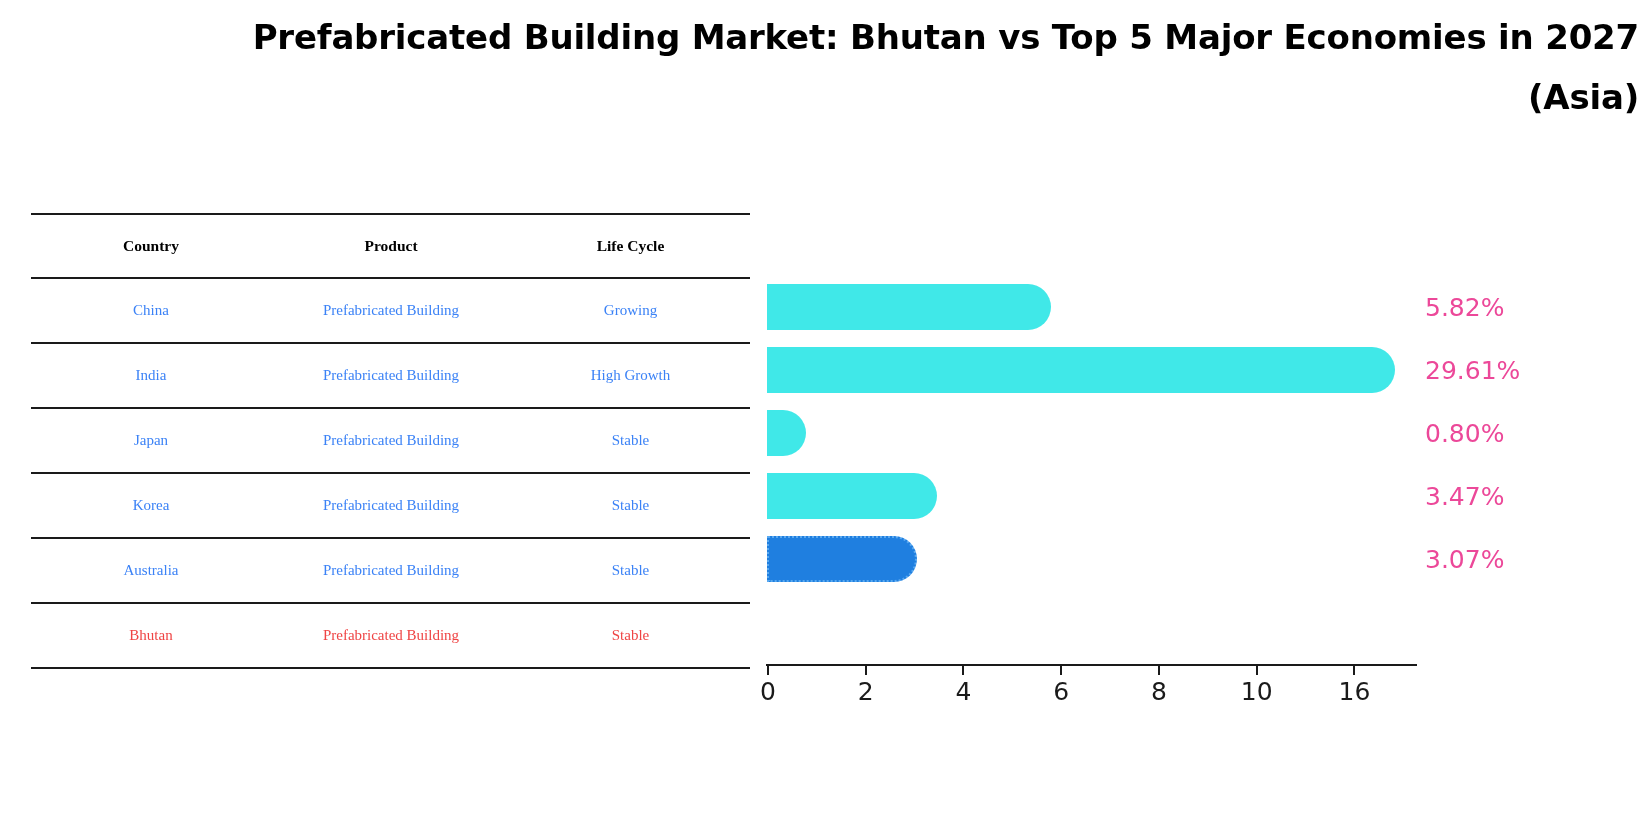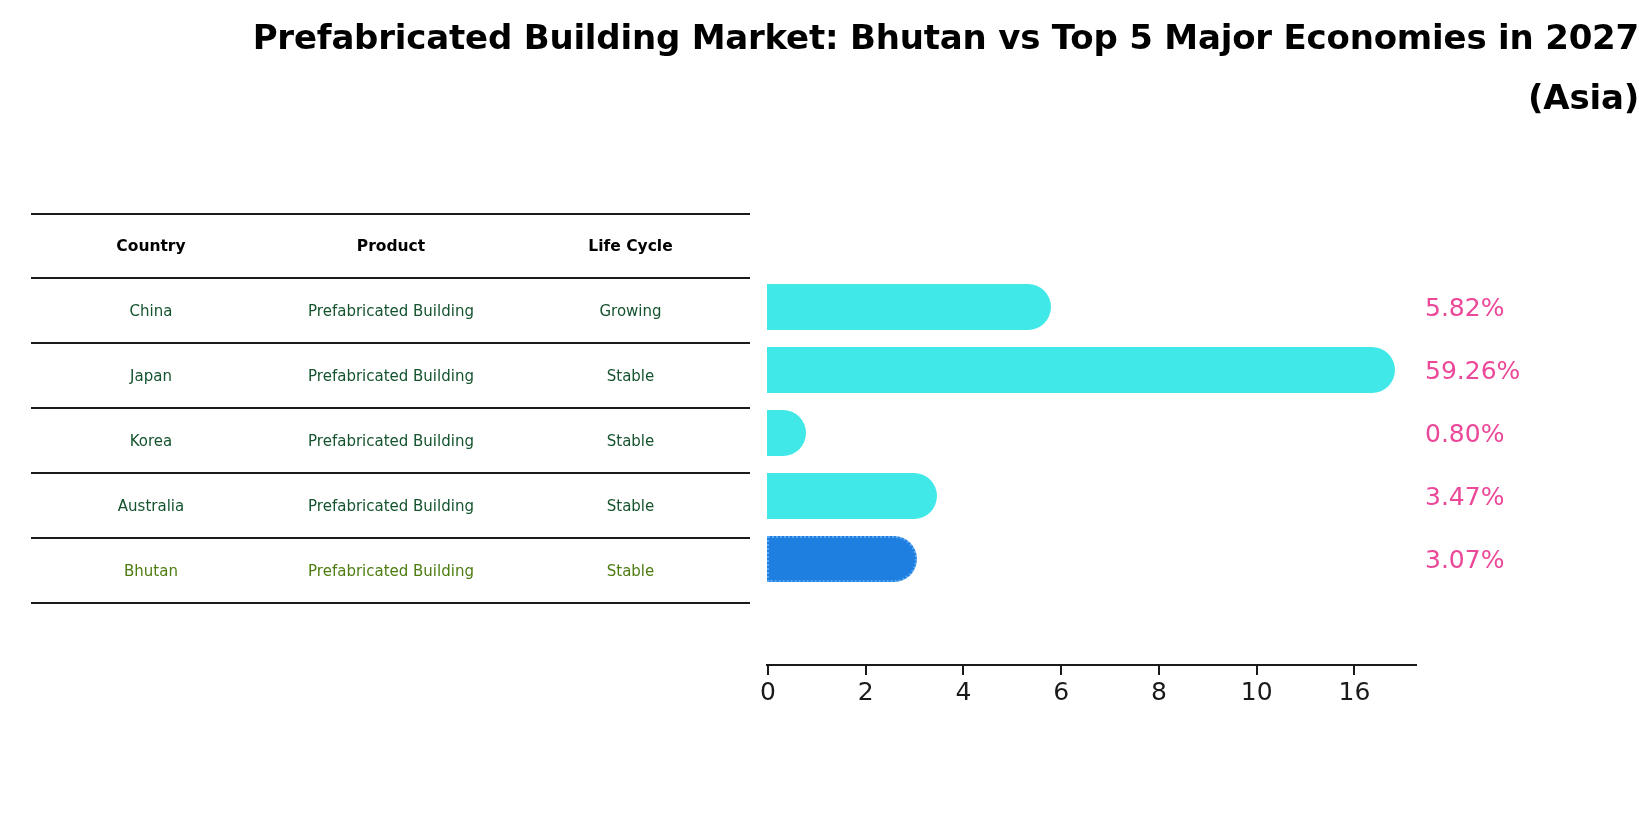--- a/index.html
+++ b/index.html
@@ -36,20 +36,21 @@
   #table-panel {
     position: absolute;
     left: 31px;
     top: 213px;
     width: 719px;
   }
   .tbl {
     border-collapse: collapse;
     width: 719px;
     table-layout: fixed;
+    font-family: Liberation Serif, serif;
   }
   .tbl col.c-country  { width: 240px; }
   .tbl col.c-product  { width: 240px; }
   .tbl col.c-lifecyc  { width: 239px; }
 
   .tbl th, .tbl td {
     text-align: center;
     padding: 0;
     height: 63px;
     vertical-align: middle;
@@ -58,25 +59,25 @@
   }
   .tbl thead th {
     font-weight: bold;
     color: #000000;
     font-size: 15.5px;
     height: 62px;
     border-top: 2px solid #1a1a1a;
     border-bottom: 2px solid #1a1a1a;
   }
   .tbl tbody td {
-    color: #14532d;
+    color: #3b82f6;
     border-bottom: 2px solid #1a1a1a;
   }
   .tbl tbody tr.row-highlight td {
-    color: #4d7c0f;
+    color: #ef4444;
   }
 
   
   #bar-panel {
     position: absolute;
     left: 767px;
     top: 275px;
     width: 650px;
     height: 389px;
   }
@@ -170,20 +171,25 @@
         <th>Life Cycle</th>
       </tr>
     </thead>
     <tbody id="table-body">
         <tr>
           <td>China</td>
           <td>Prefabricated Building</td>
           <td>Growing</td>
         </tr>
         <tr>
+          <td>India</td>
+          <td>Prefabricated Building</td>
+          <td>High Growth</td>
+        </tr>
+        <tr>
           <td>Japan</td>
           <td>Prefabricated Building</td>
           <td>Stable</td>
         </tr>
         <tr>
           <td>Korea</td>
           <td>Prefabricated Building</td>
           <td>Stable</td>
         </tr>
         <tr>
@@ -204,21 +210,21 @@
     <div class="bar-row">
       <div class="bar-track">
         <div class="bar" style="width: 284.436px;"></div>
       </div>
       <div class="bar-value">5.82%</div>
     </div>
     <div class="bar-row">
       <div class="bar-track">
         <div class="bar" style="width: 628.496px;"></div>
       </div>
-      <div class="bar-value">59.26%</div>
+      <div class="bar-value">29.61%</div>
     </div>
     <div class="bar-row">
       <div class="bar-track">
         <div class="bar" style="width: 39.0977px;"></div>
       </div>
       <div class="bar-value">0.80%</div>
     </div>
     <div class="bar-row">
       <div class="bar-track">
         <div class="bar" style="width: 169.586px;"></div>

